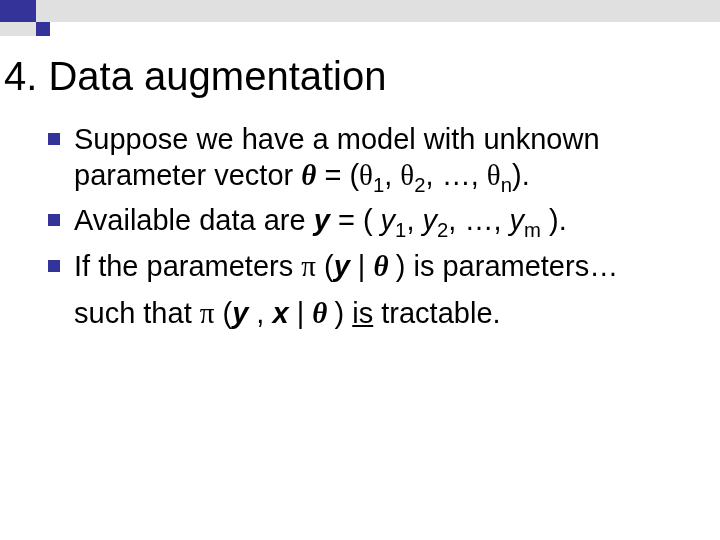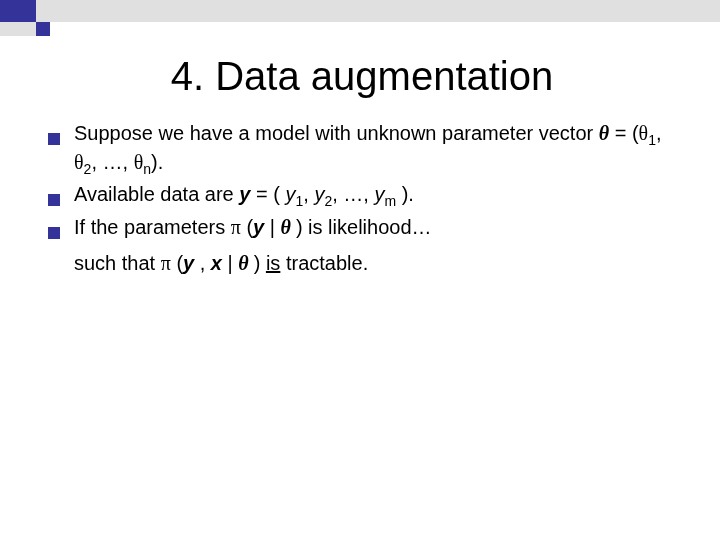--- a/index.html
+++ b/index.html
@@ -27,27 +27,26 @@
   .topbar .seg-c { flex: 1; background: #e0e0e0; }
   .midbar {
     height: 14px;
     display: flex;
   }
   .midbar .seg-a { width: 36px; background: #e0e0e0; }
   .midbar .seg-b { width: 14px; background: #333399; }
   .midbar .seg-c { flex: 1; background: #fff; }
   .title {
     font-size: 40px;
-    text-align: center;
     margin: 18px 0 22px 4px;
     font-weight: normal;
   }
   .body {
     padding: 0 38px 0 48px;
-    font-size: 20px;
+    font-size: 29px;
     line-height: 1.25;
   }
   .bullet {
     display: flex;
     margin-bottom: 4px;
   }
   .bullet .sq {
     width: 12px;
     height: 12px;
     background: #333399;
@@ -100,21 +99,21 @@
     <div class="bullet">
       <div class="sq"></div>
       <div class="txt">
         <span>Available data are </span><span class="bi">y</span><span> = ( </span><span class="ital">y</span><sub>1</sub><span>, </span><span class="ital">y</span><sub>2</sub><span>, …, </span><span class="ital">y</span><sub>m</sub><span> ).</span>
       </div>
     </div>
 
     <div class="bullet">
       <div class="sq"></div>
       <div class="txt">
-        <span>If the parameters </span><span class="sym">π</span><span> (</span><span class="bi">y</span><span> | </span><span class="bi sym">θ </span><span>) is likelihood…</span>
+        <span>If the parameters </span><span class="sym">π</span><span> (</span><span class="bi">y</span><span> | </span><span class="bi sym">θ </span><span>) is parameters…</span>
       </div>
     </div>
 
 
 
     <div class="cont">
       <span>such that </span><span class="sym">π</span><span> (</span><span class="bi">y </span><span>, </span><span class="bi">x</span><span> | </span><span class="bi sym">θ </span><span>) </span><span class="under">is</span><span> tractable.</span>
     </div>
 
   </div>

